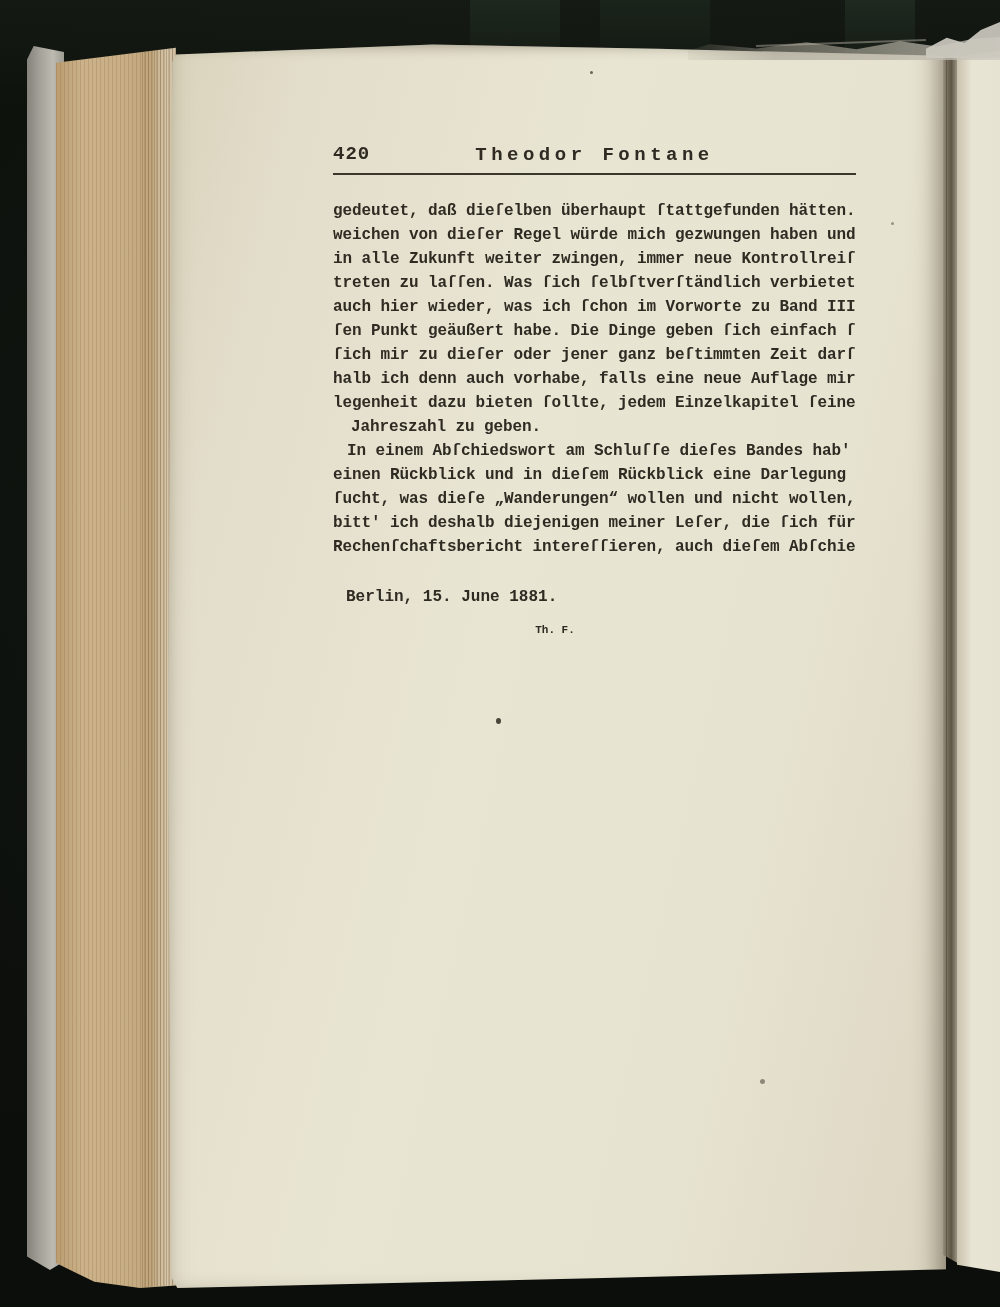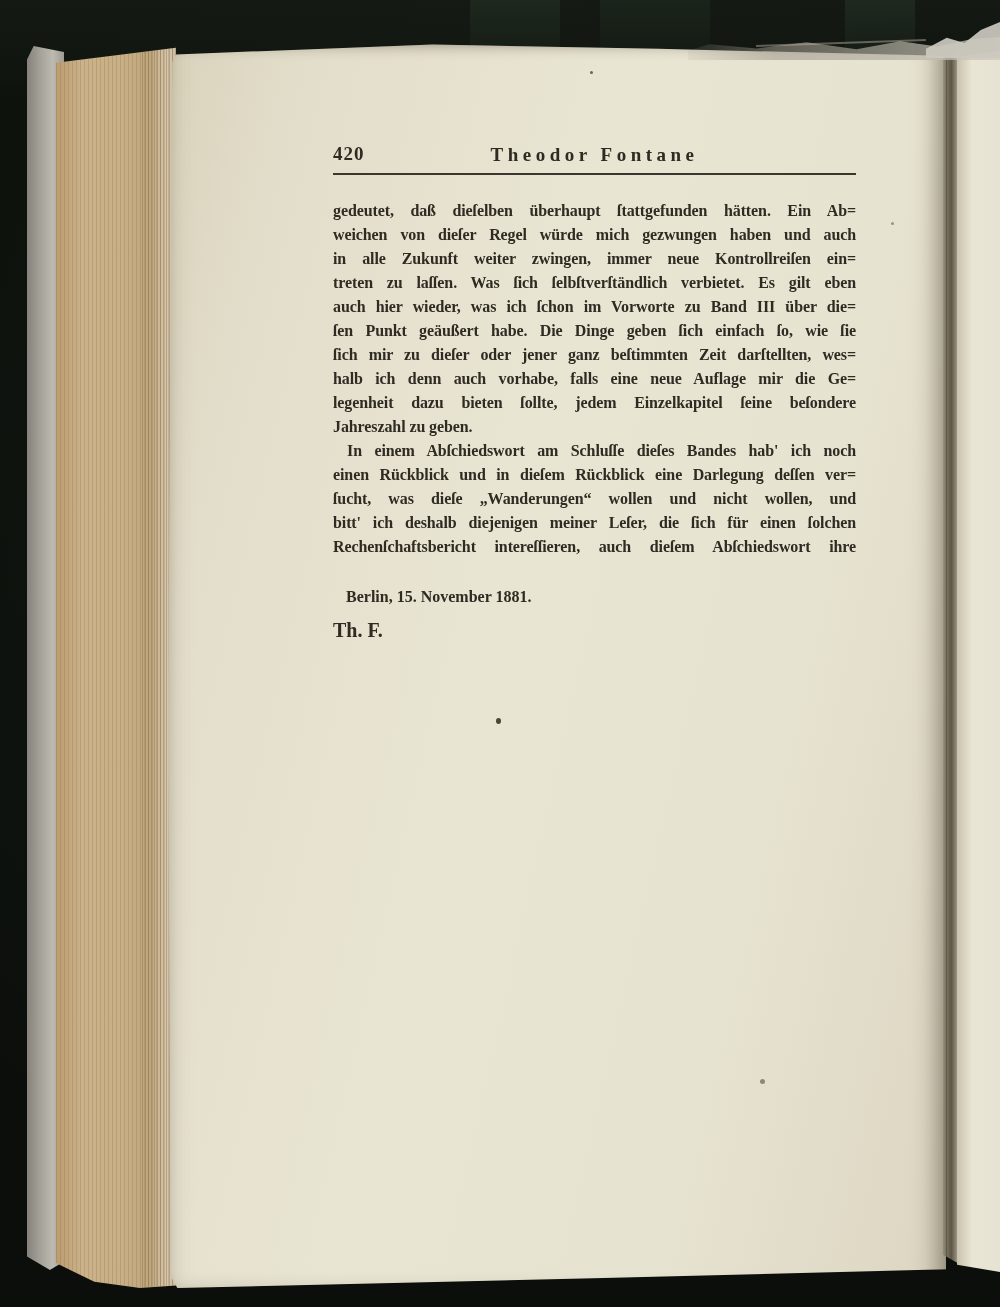--- a/index.html
+++ b/index.html
@@ -1,21 +1,21 @@
 <!DOCTYPE html>
 <html><head>
 <meta charset="utf-8">
 <style>
   html,body { margin:0; padding:0; background:#070a07; }
   .photo {
     position:relative; width:1000px; height:1307px; overflow:hidden;
     background:
       radial-gradient(120% 90% at 50% 45%, rgba(30,38,28,0.35), rgba(0,0,0,0) 60%),
       linear-gradient(180deg, #141a13 0%, #0e120d 8%, #0c100c 50%, #0b0e0a 100%);
-    font-family:Liberation Serif, serif;
+    font-family:Liberation Mono, monospace;
   }
   .bg-band { position:absolute; top:0; height:80px; opacity:.55; }
   .bg-band.b1 { left:470px; width:90px;  background:linear-gradient(180deg,#243226,rgba(0,0,0,0)); }
   .bg-band.b2 { left:600px; width:110px; background:linear-gradient(180deg,#1f2b21,rgba(0,0,0,0)); }
   .bg-band.b3 { left:845px; width:70px;  background:linear-gradient(180deg,#27352a,rgba(0,0,0,0)); }
 
   .cover {
     position:absolute; left:27px; top:46px; width:37px; height:1224px;
     background:linear-gradient(90deg,#84827a 0%,#a3a198 35%,#bcbab1 70%,#9d9b92 100%);
     clip-path:polygon(18% 0%, 100% 0.5%, 100% 99.3%, 62% 100%, 0% 98.9%, 0% 1.1%);
@@ -71,27 +71,27 @@
   .content { position:absolute; left:333px; top:142px; width:523px; color:#2f2b22; }
   .header  { position:relative; height:24px; }
   .pagenum { position:absolute; left:0; top:1px; font-size:19px; font-weight:600; letter-spacing:1px; }
   .running { position:absolute; left:0; right:0; top:2px; text-align:center;
              font-size:19px; font-weight:600; letter-spacing:4.5px; }
   .rule    { margin-top:7px; height:2px; background:#3b372d; }
 
   .bodytext { margin-top:24px; font-size:16px; font-weight:600; letter-spacing:-0.1px; overflow:hidden; }
   .line { height:24px; line-height:24px; white-space:nowrap;
           text-align:justify; text-align-last:justify; }
-  .line.last   { text-align-last:left; }
+  .line.last   { text-align-last:left;margin-left:18px; }
   .line.indent { text-indent:14px; }
 
   .dateline  { margin-top:26px; height:24px; line-height:24px; padding-left:13px;
                font-size:16px; font-weight:600; }
-  .signature { margin-top:9px; height:24px; line-height:24px; text-align:left;
-               padding-right:79px; font-size:20px; font-weight:600; }
+  .signature { margin-top:9px; height:24px; line-height:24px; text-align:center;
+               padding-right:79px; font-size:11px; font-weight:600; }
 </style>
 </head>
 <body>
 
 <div class="photo">
   <div class="bg-band b1"></div>
   <div class="bg-band b2"></div>
   <div class="bg-band b3"></div>
 
   <div class="cover"></div>
@@ -130,16 +130,16 @@
       <div class="line">halb ich denn auch vorhabe, falls eine neue Auflage mir die Ge=</div>
       <div class="line">legenheit dazu bieten ſollte, jedem Einzelkapitel ſeine beſondere</div>
       <div class="line last">Jahreszahl zu geben.</div>
       <div class="line indent">In einem Abſchiedswort am Schluſſe dieſes Bandes hab' ich noch</div>
       <div class="line">einen Rückblick und in dieſem Rückblick eine Darlegung deſſen ver=</div>
       <div class="line">ſucht, was dieſe „Wanderungen“ wollen und nicht wollen, und</div>
       <div class="line">bitt' ich deshalb diejenigen meiner Leſer, die ſich für einen ſolchen</div>
       <div class="line">Rechenſchaftsbericht intereſſieren, auch dieſem Abſchiedswort ihre</div>
     </div>
 
-    <div class="dateline">Berlin, 15. November 1881.</div>
+    <div class="dateline">Berlin, 15. June 1881.</div>
     <div class="signature">Th. F.</div>
   </div>
 </div>
 
 </body></html>

